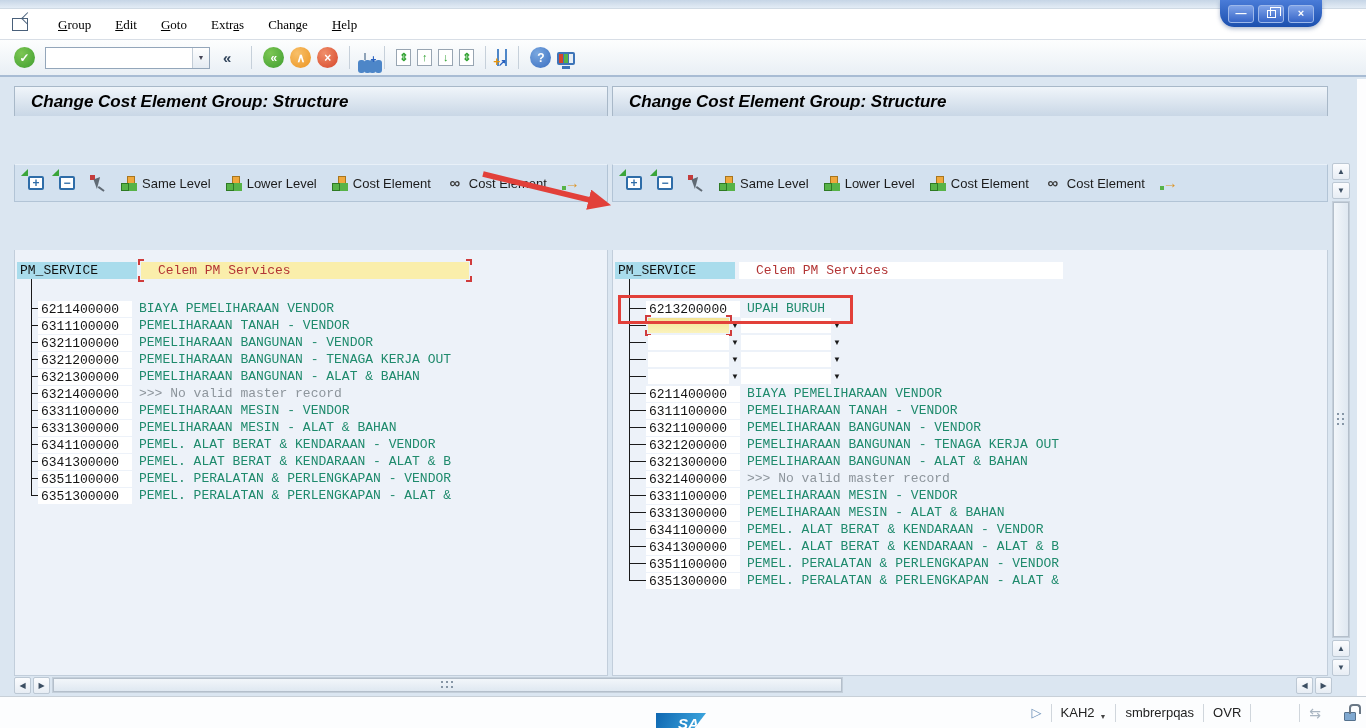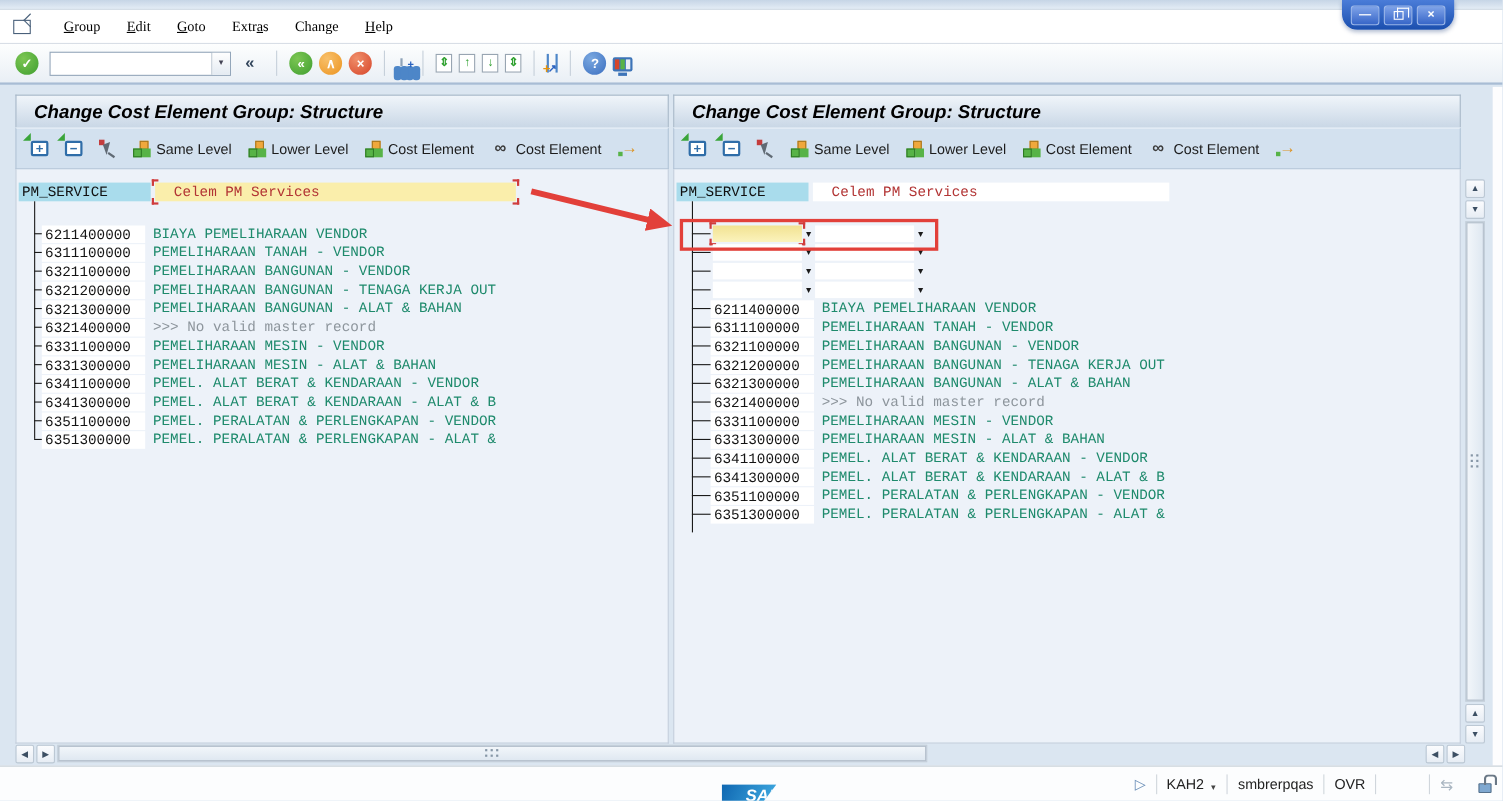--- a/index.html
+++ b/index.html
@@ -61,21 +61,21 @@
   .ic-window { width:18px; height:14px; background:#fff; border:1px solid #4d86c8; position:relative; margin-top:2px; }
   .ic-window::before { content:""; position:absolute; top:0; left:0; right:0; height:3px; background:#4d86c8; }
   .ic-window.star::after { content:"+"; color:#e8940a; position:absolute; left:-5px; bottom:-4px; font-weight:bold; font-size:12px; }
   .ic-window.shortcut::after { content:"↗"; color:#2a62c0; position:absolute; right:0px; bottom:-3px; font-weight:bold; font-size:10px; }
   .ic-monitor { width:18px; height:13px; background:#3d74b8; border-radius:2px; position:relative;
     display:flex; gap:1px; padding:2px; margin-top:1px; }
   .ic-monitor i { width:4px; height:100%; display:block; }
   .ic-monitor::after { content:""; position:absolute; bottom:-4px; left:5px; right:5px; height:3px; background:#3d74b8; }
 
   
-  .panel { position:absolute; top:86px; height:590px; display:flex; flex-direction:column; }
+  .panel { position:absolute; top:86px; height:590px; display:flex; flex-direction:column;gap:48px; }
   .panel-left  { left:14px;  width:594px; }
   .panel-right { left:612px; width:716px; }
   .panel-header { height:30px; background:linear-gradient(#f0f5fa,#c9d7e6); border:1px solid #a8b8c8;
     border-bottom:none; display:flex; align-items:center; padding-left:16px;
     font-size:17px; font-weight:bold; font-style:italic; color:#000; }
   .panel-toolbar { height:38px; background:#d3e1ef; border:1px solid #b2c4d6; border-top:1px solid #e8f0f8;
     display:flex; align-items:center; gap:9px; padding:0 10px; font-size:13px; color:#1c1c1c; }
   .ptbtn { display:flex; align-items:center; gap:5px; padding:2px 3px; font-size:13px; color:#1c1c1c; }
   .icn-box { display:inline-flex; width:16px; height:14px; border:2px solid #2f6da8; background:#fff;
     color:#2f6da8; font-weight:bold; font-size:12px; line-height:9px; align-items:center;
@@ -389,20 +389,24 @@
         <span class="icn-move"></span>
       </button>
   </div>
   <div class="panel-content">
     <div class="group-row">
       <span class="gchip">PM_SERVICE</span>
       <span class="gband gband-r"><span>Celem PM Services</span></span>
     </div>
     <div class="vline vl-r"></div>
     <div class="rows rows-r" id="right-rows">
+        <div class="crow">
+          <span class="chip">6213200000</span>
+          <span class="desc">UPAH BURUH</span>
+        </div>
         <div class="ddrow">
           <span class="ddcell selcell">
             <span class="cn ctl"></span>
             <span class="cn ctr"></span>
             <span class="cn cbl"></span>
             <span class="cn cbr"></span>
           </span>
           <span class="ddarrow">▼</span>
           <span class="ddcell ddcell2"></span>
           <span class="ddarrow">▼</span>

